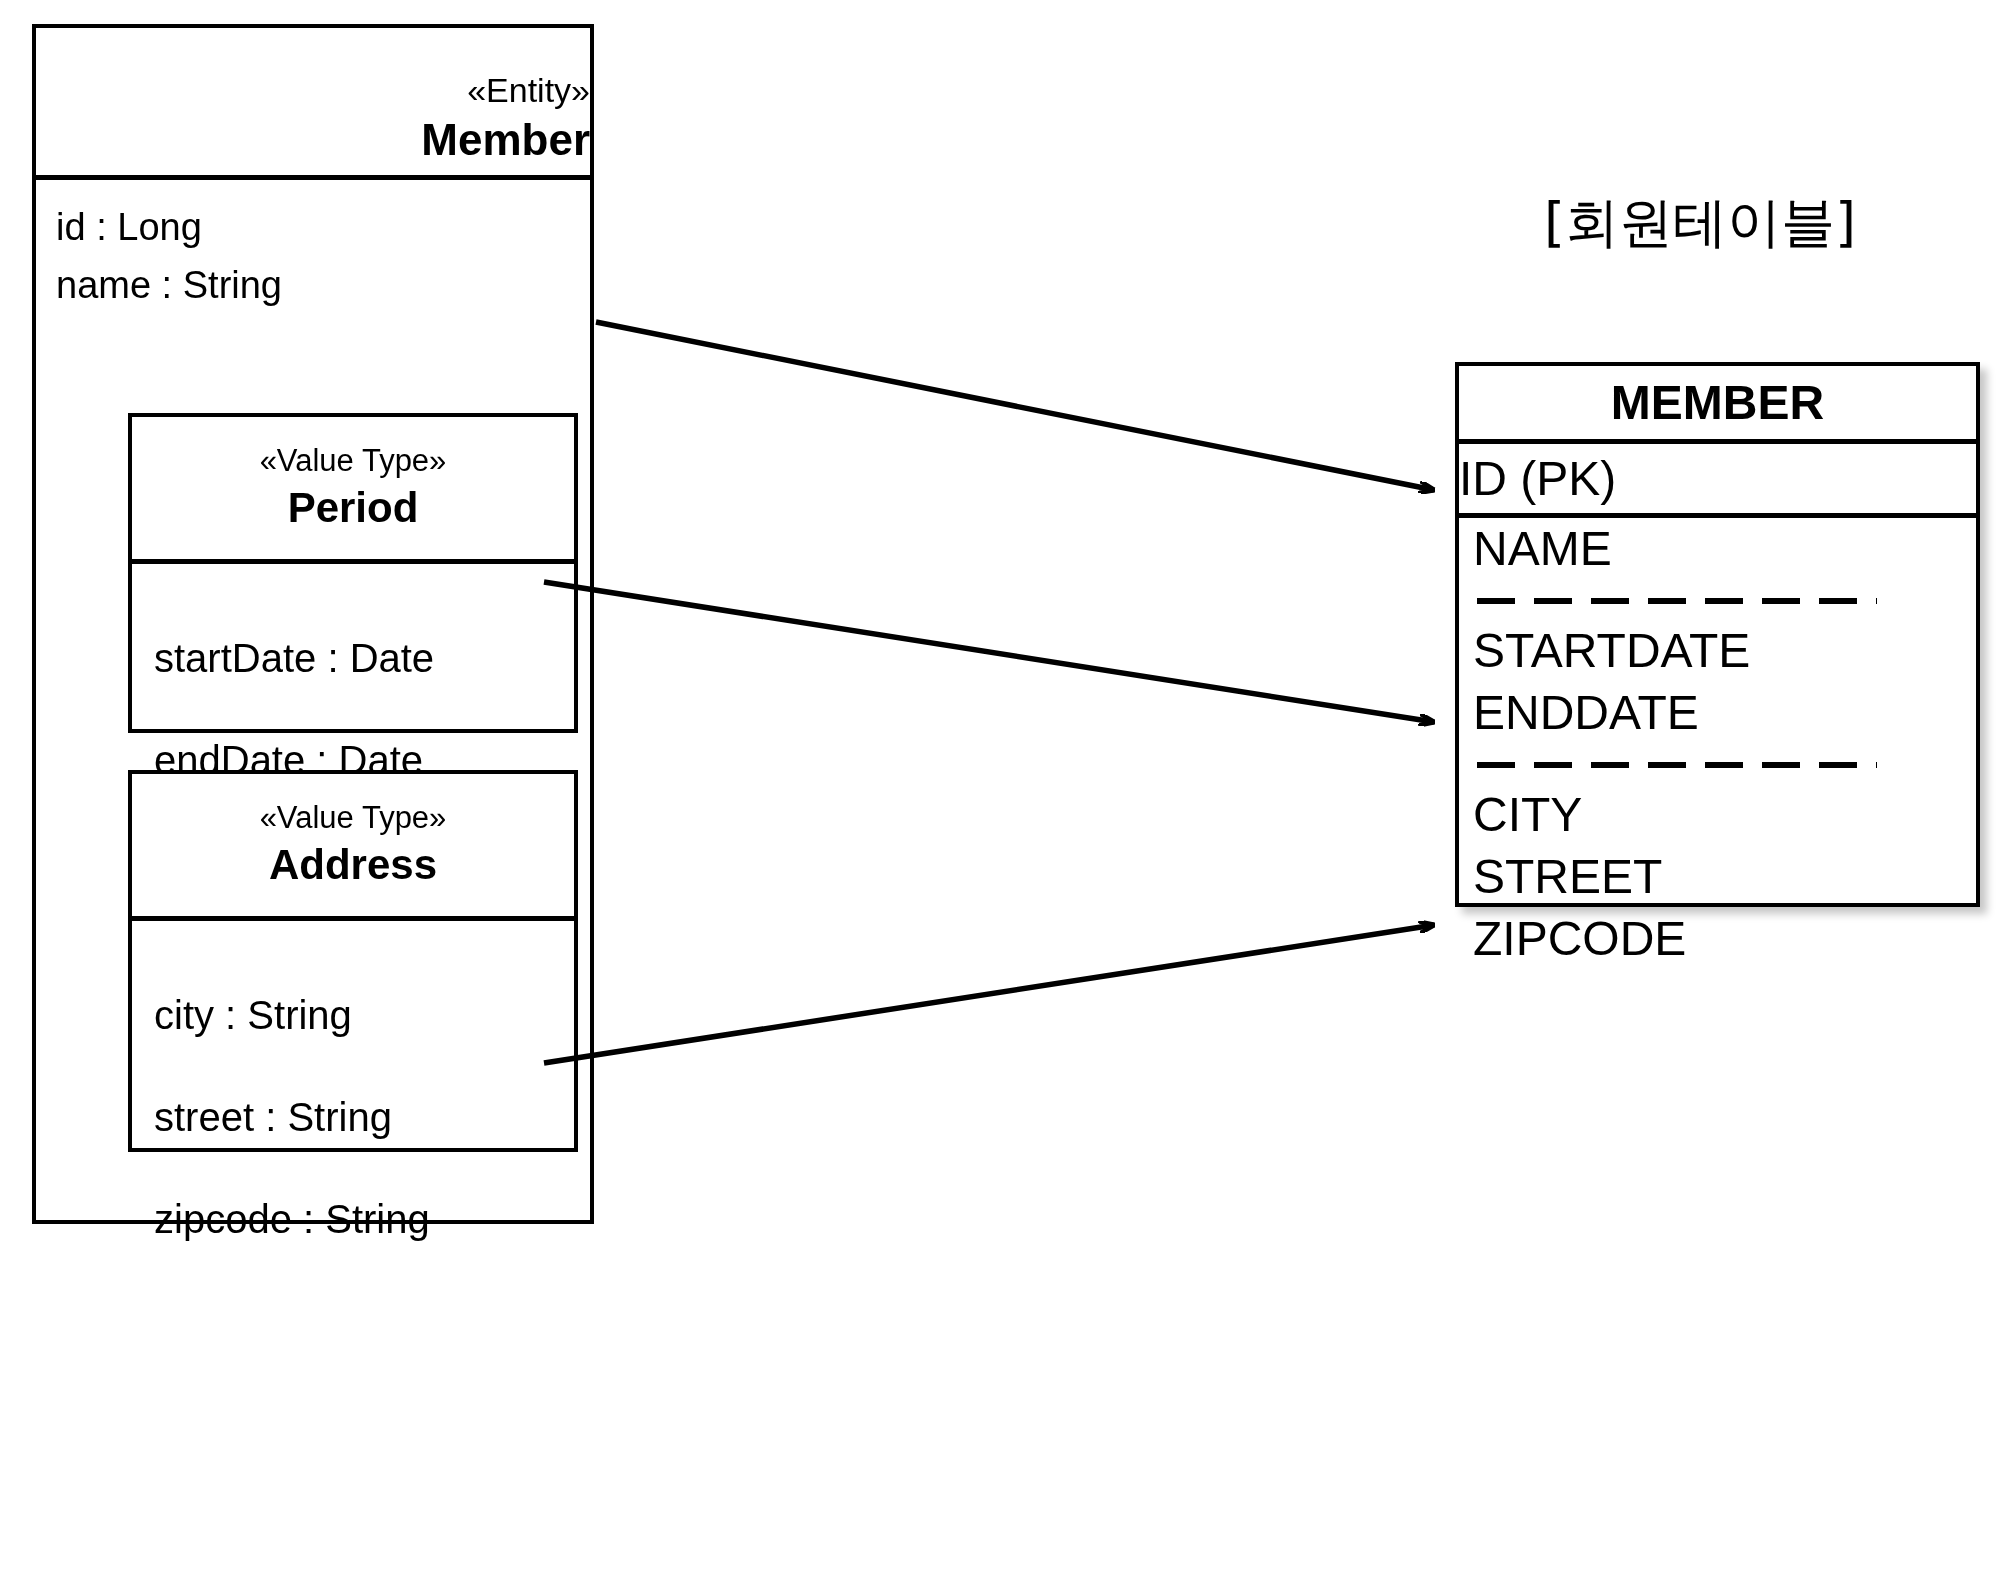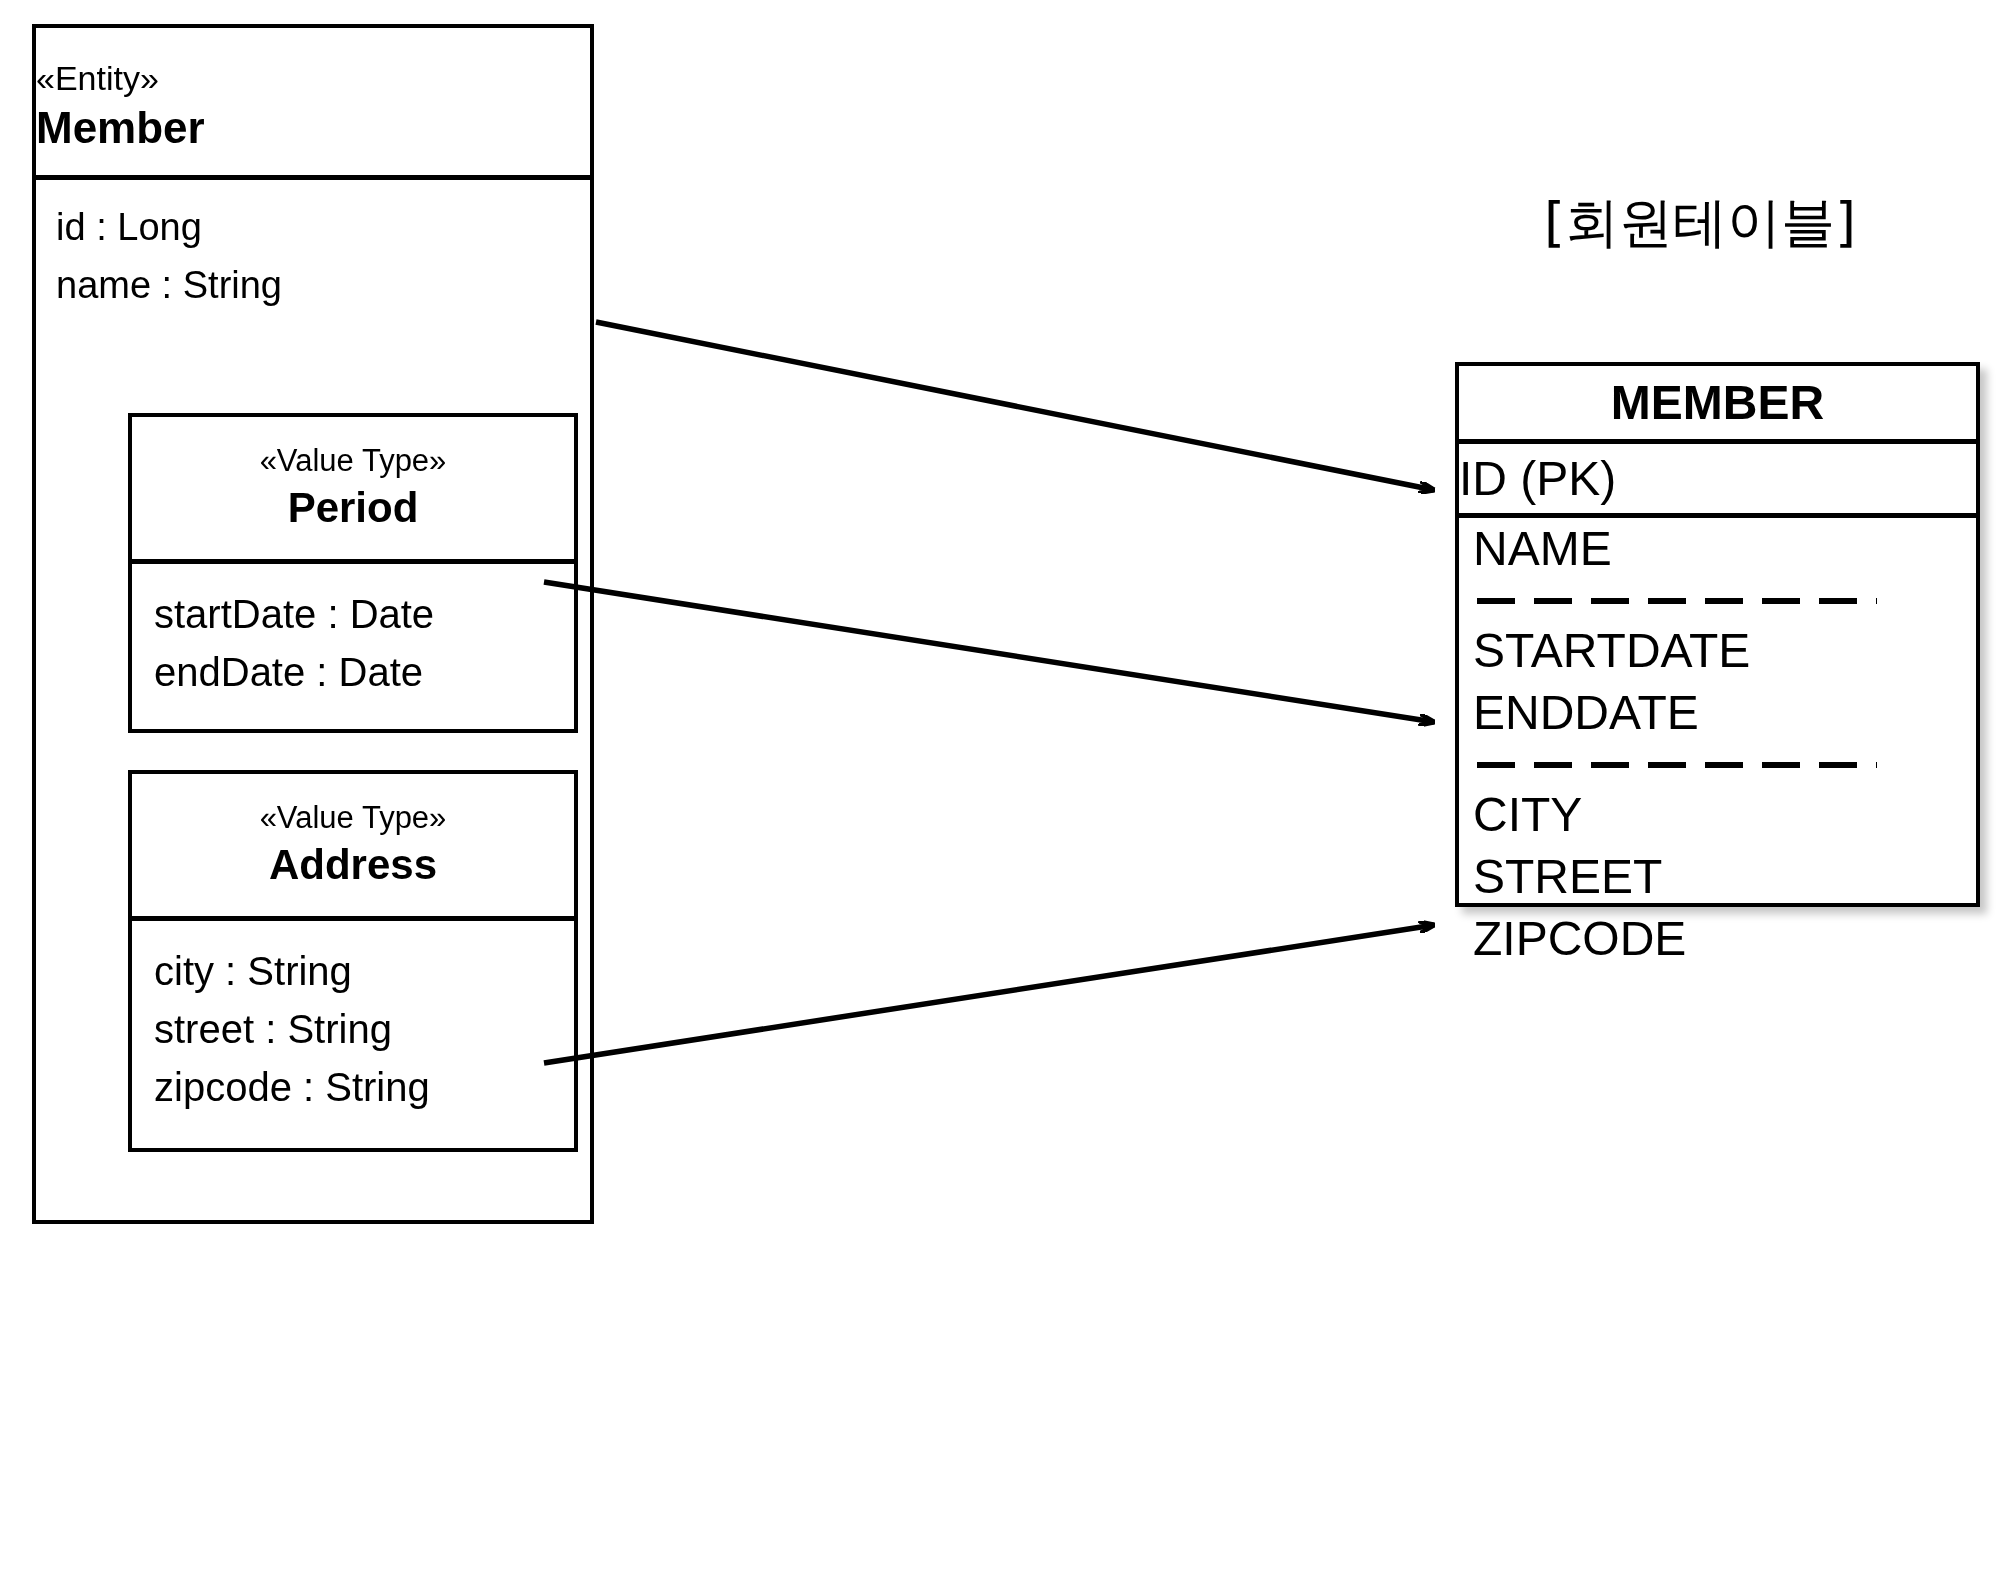--- a/index.html
+++ b/index.html
@@ -31,22 +31,22 @@
     width: 562px;
     height: 1200px;
   }
   #member-header {
     position: absolute;
     left: 0; top: 0;
     width: 100%;
     height: 152px;
     box-sizing: border-box;
     border-bottom: 5px solid #000000;
-    text-align: left;
-    padding-top: 28px;
+    text-align: right;
+    padding-top: 40px;
   }
   .stereotype {
     font-size: 34px;
     line-height: 44px;
     font-weight: 400;
     letter-spacing: 0px;
   }
   .classname {
     font-size: 44px;
     line-height: 56px;
@@ -100,20 +100,21 @@
   .vt-attrs {
     position: absolute;
     left: 22px;
     top: 168px;
     width: 420px;
   }
   .vt-attr-line {
     font-size: 40px;
     line-height: 58px;
     white-space: nowrap;
+    margin-top: 44px;
   }
 
   
   #table-title {
     position: absolute;
     left: 1490px;
     top: 183px;
     width: 420px;
     text-align: center;
     font-size: 54px;

